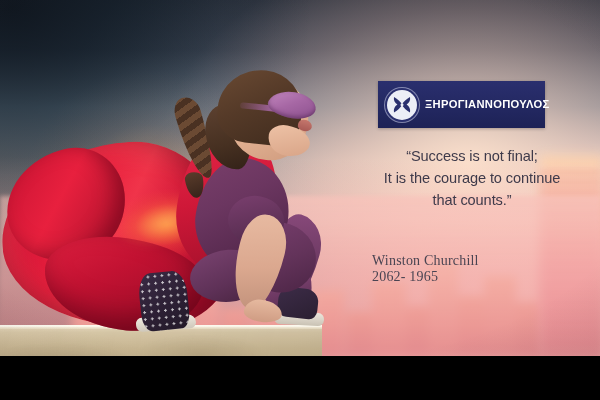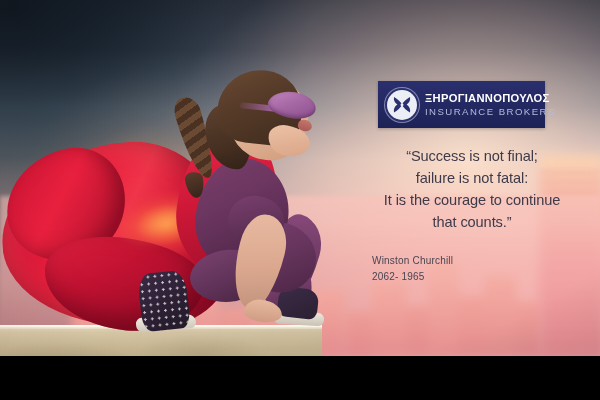--- a/index.html
+++ b/index.html
@@ -348,23 +348,24 @@
     position:absolute;left:372px;top:145px;width:200px;
     color:#3e3a4a;
     font-size:14.6px;
     line-height:22px;
     letter-spacing:-0.1px;
   }
   .quote div{white-space:nowrap;text-align:center;}
   .attrib{
     position:absolute;left:372px;top:253px;
     color:#4a4452;
-    font-size:10px;
+    font-size:14px;
     line-height:16px;
     letter-spacing:.2px;
+    font-family:Liberation Serif, serif;
   }
   .attrib div{white-space:nowrap;}
 </style>
 </head>
 <body>
 
 <div id="poster">
 
   <div class="layer sky-base"></div>
   <div class="layer glow-right"></div>
@@ -440,27 +441,25 @@
       <svg width="22" height="22" viewBox="0 0 22 22" aria-hidden="true">
         <path d="M3 3 C7 5.5 9.2 7.6 11 10.2 C12.8 7.6 15 5.5 19 3
                  C19.6 6 18.4 8.6 15.6 10.6 C18.4 12.6 19.6 15.2 19 18.6
                  C15 16 12.8 13.9 11 11.3 C9.2 13.9 7 16 3 18.6
                  C2.4 15.2 3.6 12.6 6.4 10.6 C3.6 8.6 2.4 6 3 3 Z" fill="#2a2f6e"></path>
         <circle cx="11" cy="10.7" r="1.5" fill="#eceef6"></circle>
       </svg>
     </div>
     <div class="logo-text">
       <div class="logo-name">ΞΗΡΟΓΙΑΝΝΟΠΟΥΛΟΣ</div>
-      <div class="logo-sub">INSURANCE BROKERS</div>
     </div>
   </div>
 
   <div class="quote">
     <div>“Success is not final;</div>
-    <div>failure is not fatal:</div>
     <div>It is the courage to continue</div>
     <div>that counts.”</div>
   </div>
 
   <div class="attrib">
     <div>Winston Churchill</div>
     <div>2062- 1965</div>
   </div>
 
 </div>

